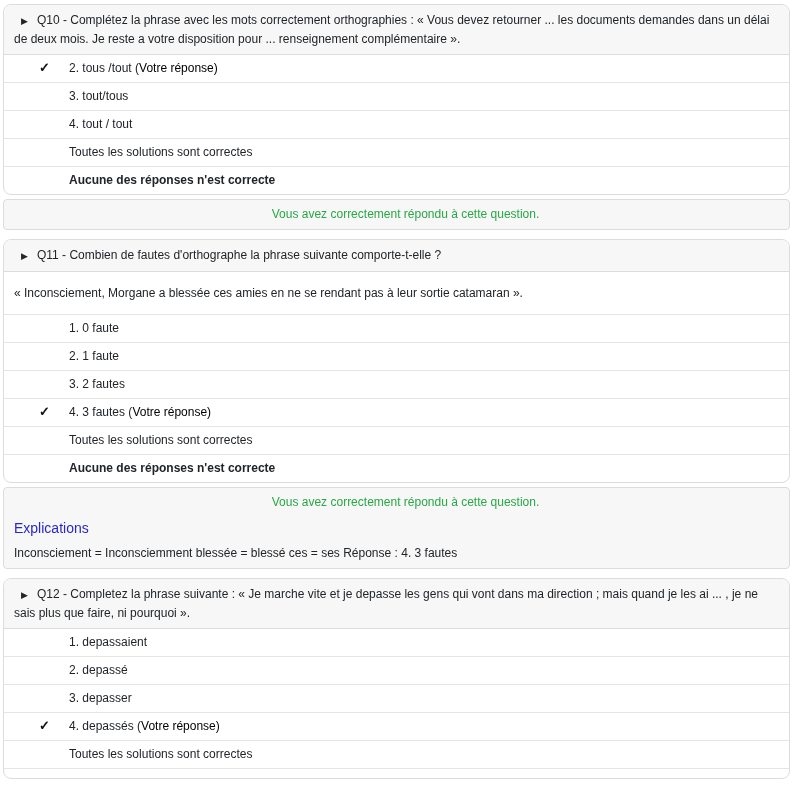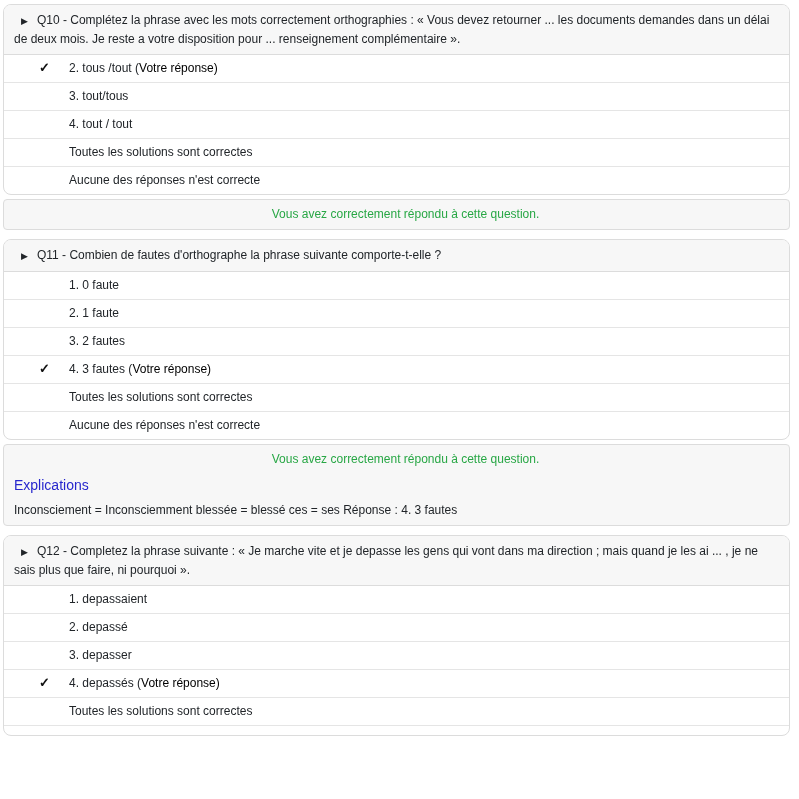--- a/index.html
+++ b/index.html
@@ -40,21 +40,21 @@
     line-height: 18px;
     border-bottom: 1px solid #e5e5e5;
   }
   .option-row {
     display: flex;
     align-items: center;
     padding: 4px 10px 5px 35px;
     line-height: 18px;
     border-bottom: 1px solid #e5e5e5;
   }
-  .option-row:last-child { border-bottom: none; }
+  .option-row:last-child { border-bottom: none; font-weight: bold; }
   .check-cell {
     width: 30px;
     flex: 0 0 30px;
     font-weight: bold;
     font-size: 13px;
     color: #111;
   }
   .answer-note {
     color: #000000;
   }
@@ -131,20 +131,21 @@
       <span class="result-message">Vous avez correctement répondu à cette question.</span>
 
     </div>
   </section>
 
   <section class="question-block">
     <div class="question-card">
       <div class="question-header">
         <span class="caret">▶</span><span class="question-title-text">Q11 - Combien de fautes d'orthographe la phrase suivante comporte-t-elle ?</span>
       </div>
+      <div class="question-intro">« Inconsciement, Morgane a blessée ces amies en ne se rendant pas à leur sortie catamaran ».</div>
       <div>
   <div class="option-row">
     <span class="check-cell"></span>
     <span>1. 0 faute</span>
 
   </div>
 
   <div class="option-row">
     <span class="check-cell"></span>
     <span>2. 1 faute</span>

